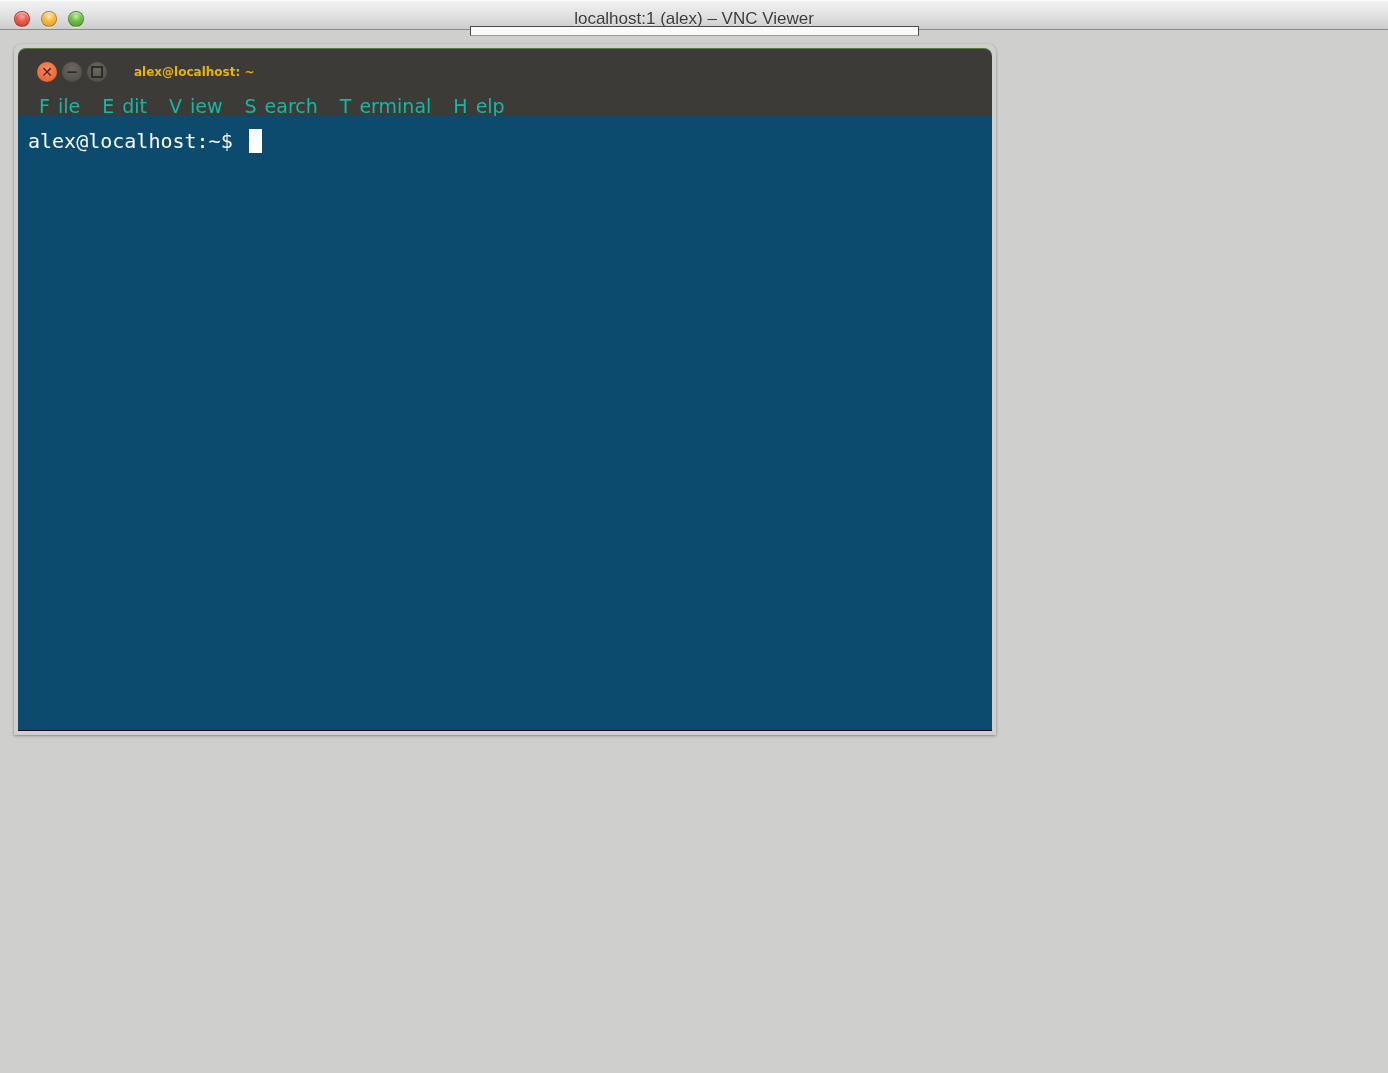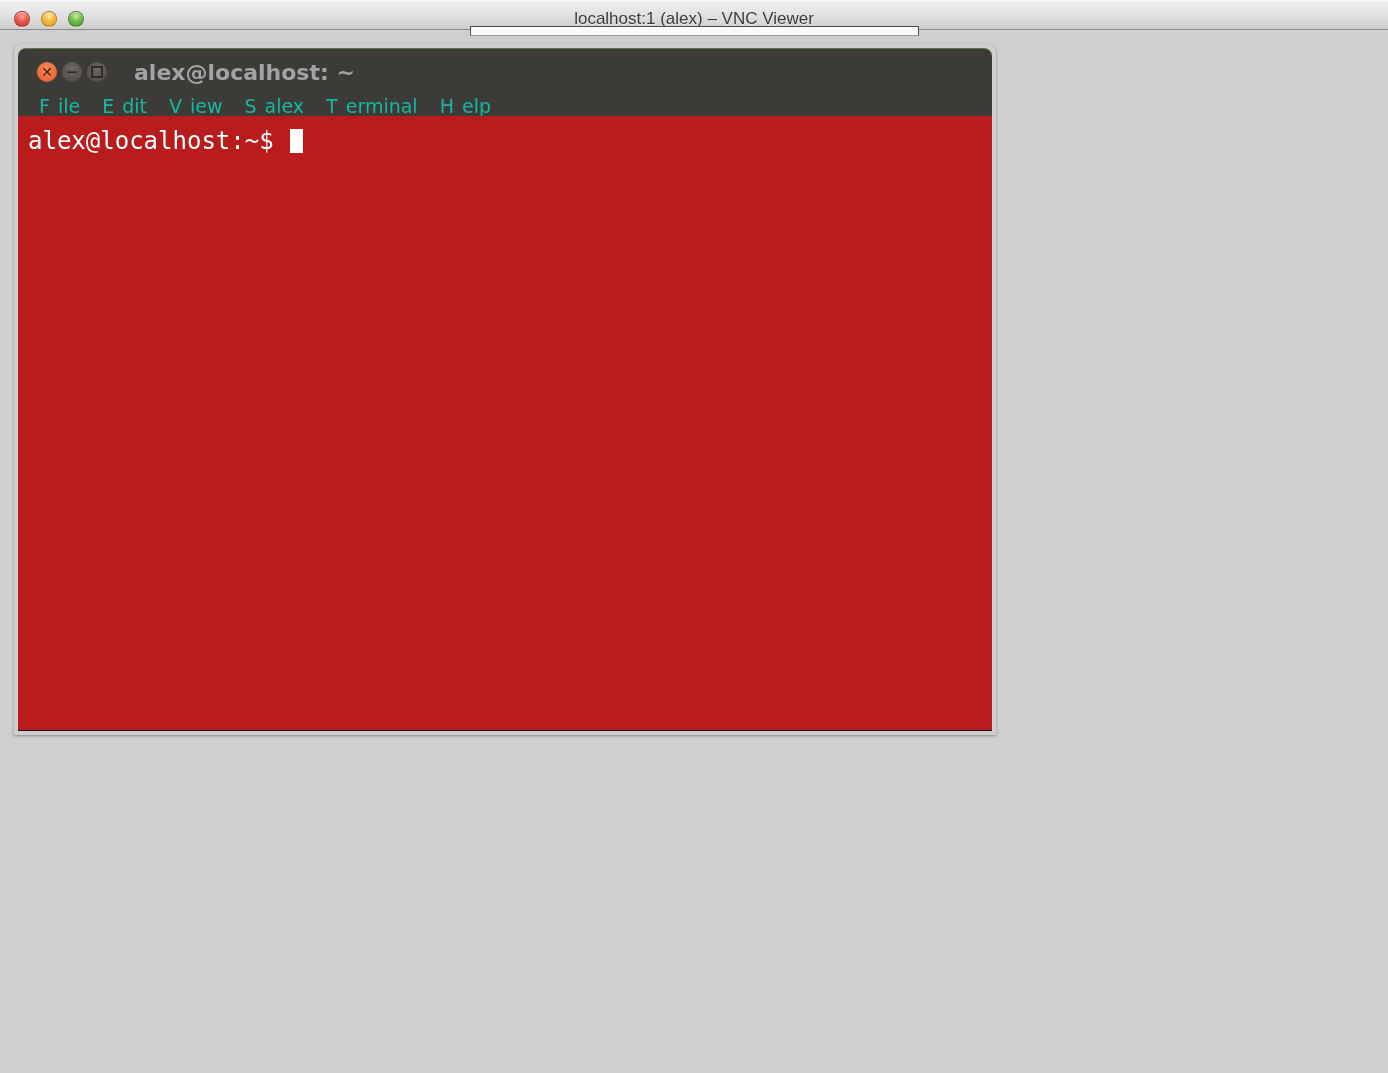--- a/index.html
+++ b/index.html
@@ -90,44 +90,44 @@
     color: #2E2C26;
   }
   .term-btn-min { font-size: 15px; font-weight: bold; }
   .glyph-square {
     width: 8px; height: 8px;
     border: 2px solid #2E2C26;
   }
   .term-title {
     margin-left: 18px;
     font-family: "DejaVu Sans", sans-serif;
-    font-size: 22px; font-weight: bold;
-    color: #a3a3a3;
+    font-size: 12px; font-weight: bold;
+    color: #eab308;
   }
   .term-menubar {
     height: 30px;
     display: flex; align-items: center;
     padding-left: 6px;
   }
   .menu-item {
     font-family: "DejaVu Sans", sans-serif;
     font-size: 19px; color: #14b8a6;
     padding: 0 7px;
     cursor: default;
   }
   .menu-item .mnemonic {
     text-decoration: underline;
     text-underline-offset: 3px;
   }
   .term-body {
     flex: 1 1 auto;
-    background: #b91c1c;
+    background: #0c4a6e;
     padding: 4px 2px;
     font-family: "DejaVu Sans Mono", monospace;
-    font-size: 24px; line-height: 26px;
+    font-size: 20px; line-height: 26px;
     color: #FFFFFF;
     border-bottom: 1px solid #200322;
   }
   .prompt-line { display: flex; align-items: center; }
   .terminal-cursor {
     display: inline-block;
     width: 13px; height: 24px;
     margin-left: 12px;
     background: #FFFFFF;
   }
@@ -168,21 +168,21 @@
         <div class="menu-item">
           <span class="mnemonic">F</span><span>ile</span>
         </div>
         <div class="menu-item">
           <span class="mnemonic">E</span><span>dit</span>
         </div>
         <div class="menu-item">
           <span class="mnemonic">V</span><span>iew</span>
         </div>
         <div class="menu-item">
-          <span class="mnemonic">S</span><span>alex</span>
+          <span class="mnemonic">S</span><span>earch</span>
         </div>
         <div class="menu-item">
           <span class="mnemonic">T</span><span>erminal</span>
         </div>
         <div class="menu-item">
           <span class="mnemonic">H</span><span>elp</span>
         </div>
       </div>
     </div>
 

